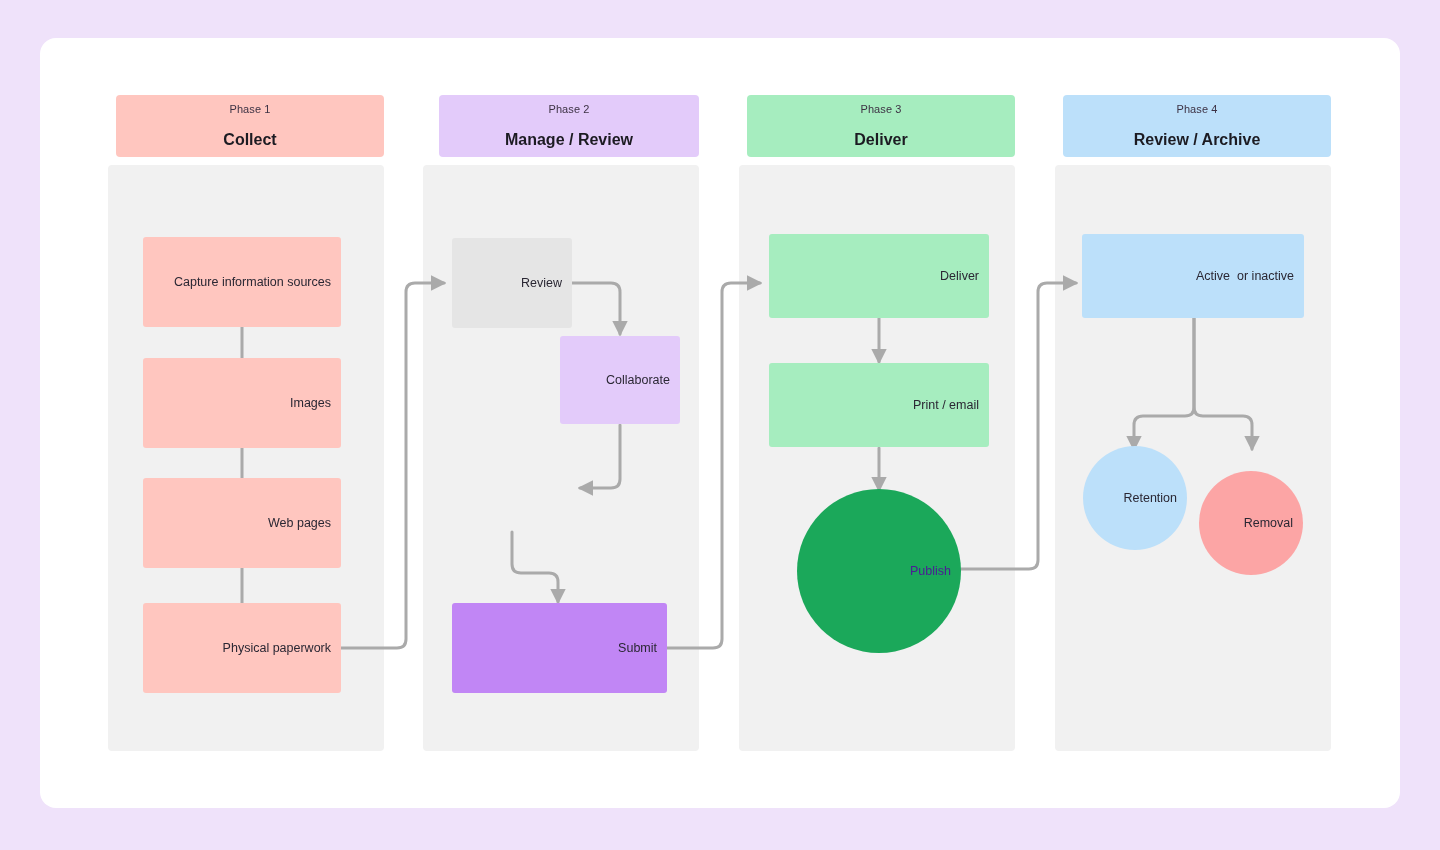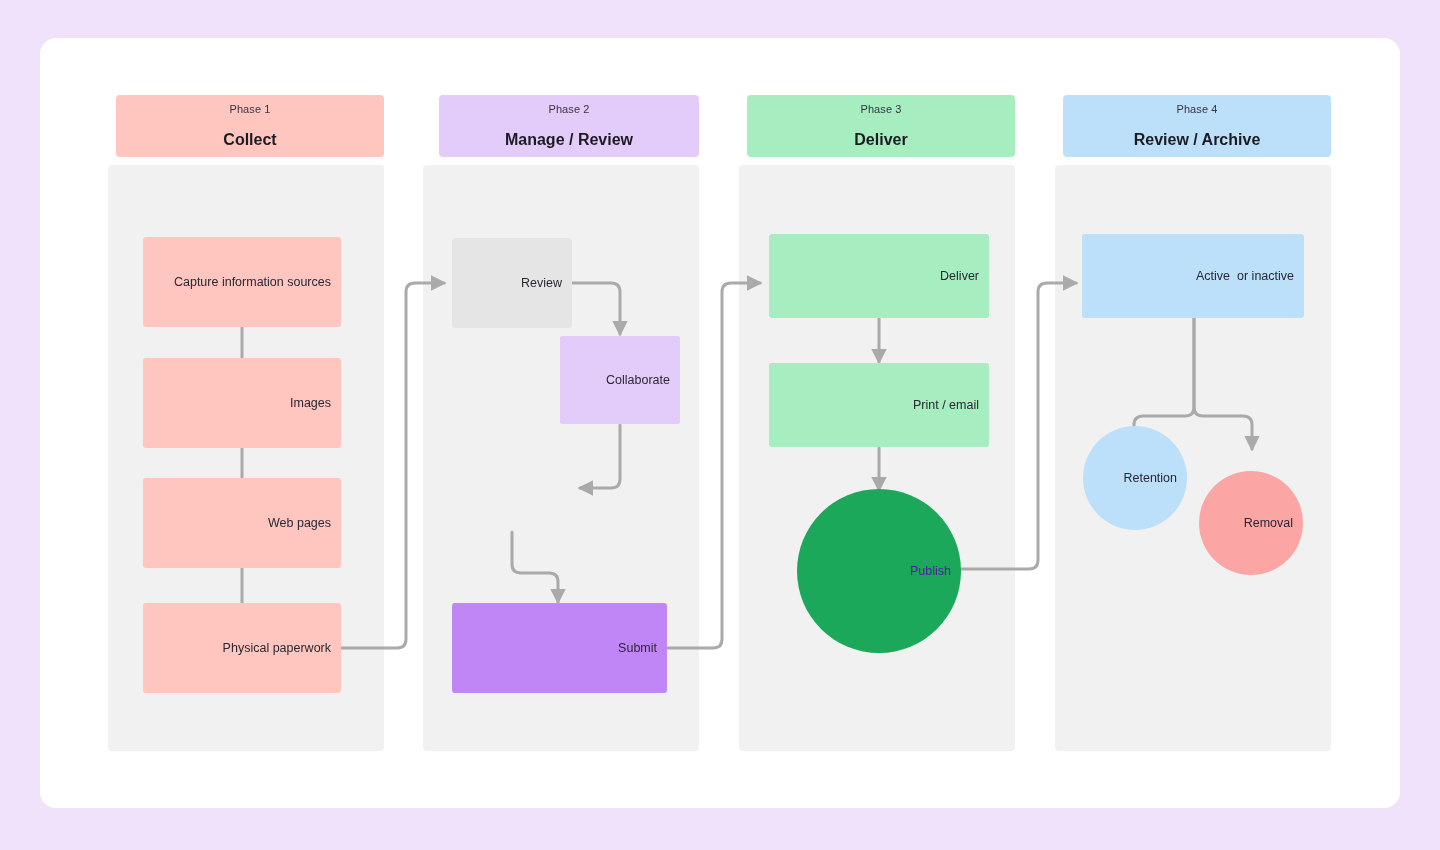--- a/index.html
+++ b/index.html
@@ -204,20 +204,20 @@
   <div class="node" style="left:729px; top:325px; width:220px; height:84px; background:#a6edbf">
     <span>Print / email</span>
   </div>
   <div class="node circle on-dark" style="left:757px; top:451px; width:164px; height:164px; background:#1ba85a">
     <span>Publish</span>
   </div>
 
   <div class="node" style="left:1042px; top:196px; width:222px; height:84px; background:#bce0fa; white-space:pre;">
     <span>Active  or inactive</span>
   </div>
-  <div class="node circle" style="left:1043px; top:388px; width:104px; height:104px; background:#bce0fa">
+  <div class="node circle" style="left:1043px; top:408px; width:104px; height:104px; background:#bce0fa">
     <span>Retention</span>
   </div>
   <div class="node circle" style="left:1159px; top:433px; width:104px; height:104px; background:#fca5a5">
     <span>Removal</span>
   </div>
 
 </div>
 
 </body></html>

